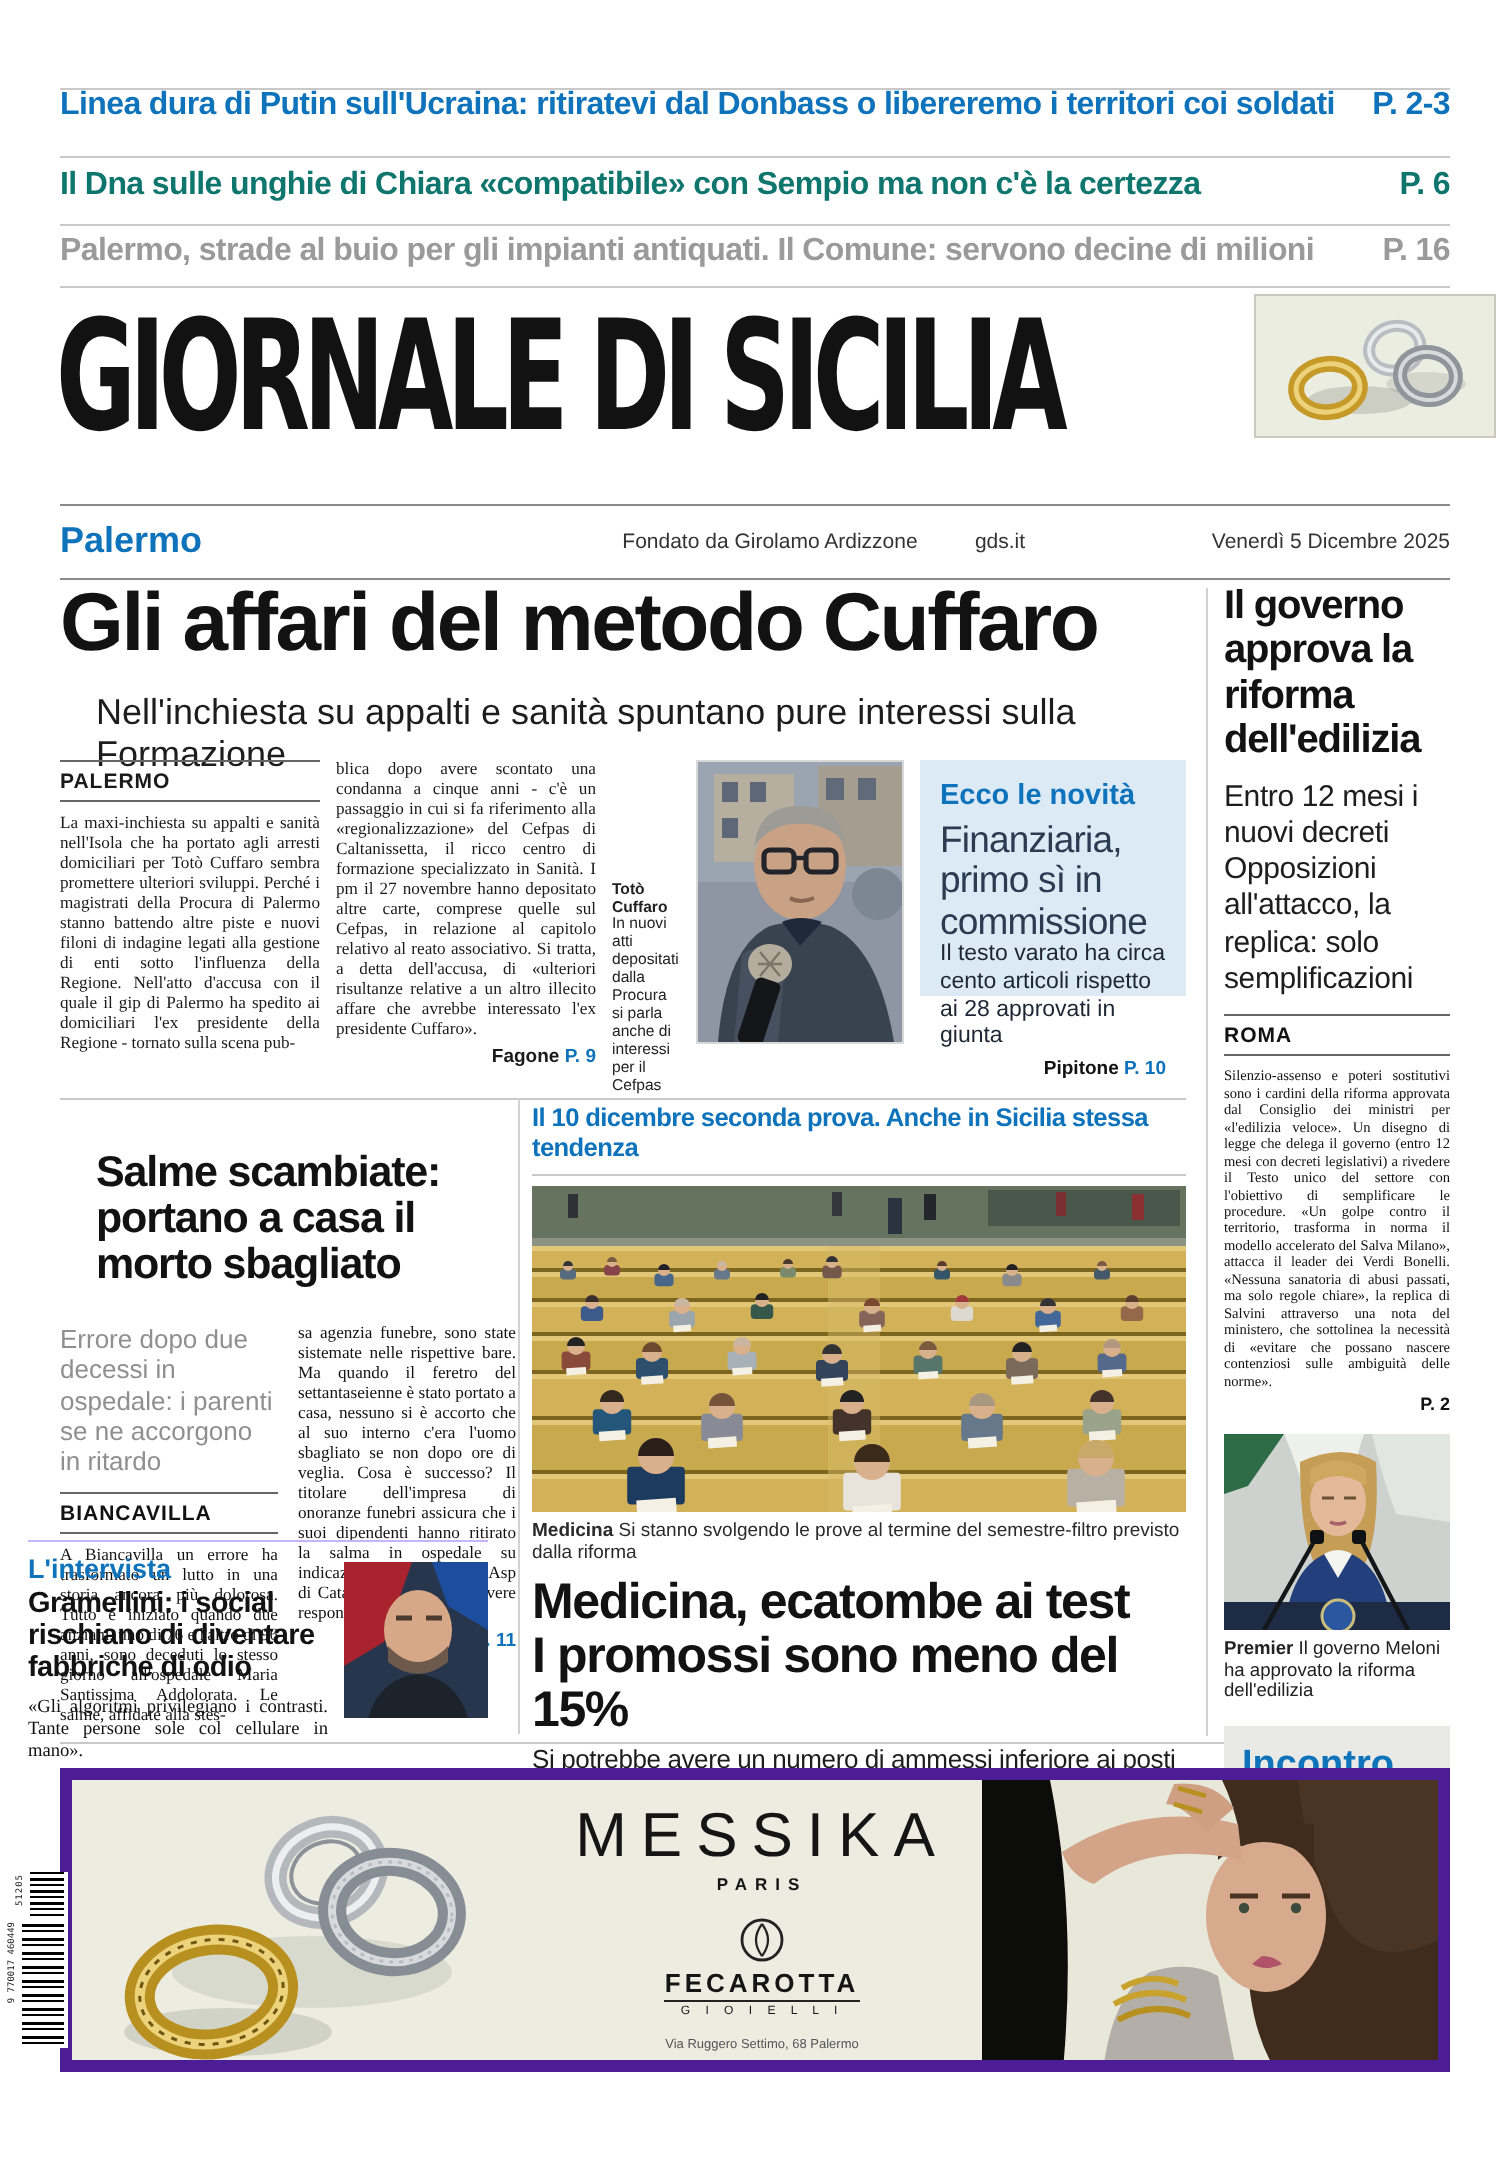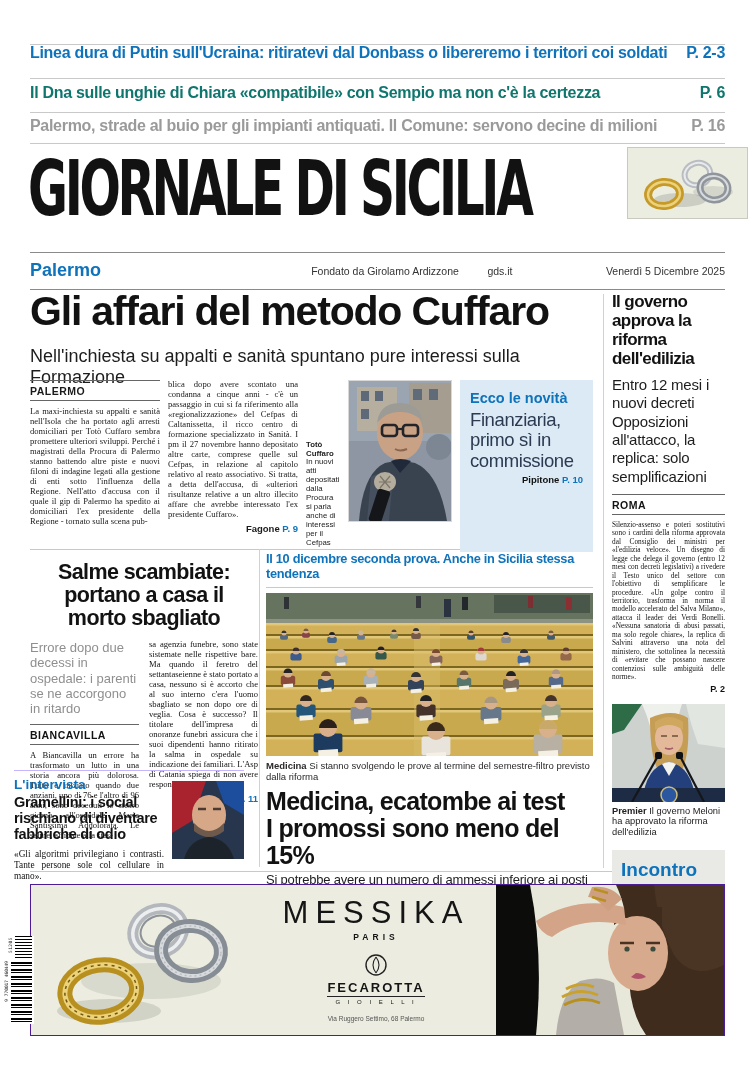--- a/index.html
+++ b/index.html
@@ -26,40 +26,40 @@
   .miniAd { position:absolute; left:627px; top:147px; width:121px; height:72px; background:#ecede1;
             border:1px solid #c9c9bf; box-sizing:border-box; }
 
   .dateline { position:absolute; left:30px; top:252px; width:695px; height:36px;
               border-top:1px solid #8a8a8a; border-bottom:1px solid #8a8a8a; }
   .dateline .city { position:absolute; left:0; top:7px; font-size:18px; font-weight:bold; color:var(--blue); }
   .dateline .mid  { position:absolute; top:12px; font-size:10.5px; color:#333; }
 
   .leadHead { position:absolute; left:30px; top:291px; width:566px; font-size:41px; font-weight:800;
               letter-spacing:-1.2px; line-height:1; }
-  .leadSub  { position:absolute; left:30px; top:346px; width:566px; font-size:18px; color:#1d1d1d; }
+  .leadSub  { position:absolute; left:48px; top:346px; width:566px; font-size:18px; color:#1d1d1d; }
 
   .leadRow { position:absolute; left:30px; top:380px; width:563px; height:170px; display:flex; gap:8px; }
   .leadCol { width:130px; font-size:8.6px; line-height:1.16; color:#1a1a1a; display:flex; flex-direction:column; }
   .kick { font-size:10.5px; font-weight:bold; letter-spacing:0.5px; padding:4px 0 3px;
           border-top:1px solid #666; border-bottom:1px solid #666; margin-bottom:6px; }
   .byline { text-align:right; font-size:9.5px; font-weight:bold; margin-top:3px; }
   .byline .pg { color:var(--blue); }
   .leadCap { width:34px; display:flex; flex-direction:column; justify-content:flex-end;
              font-size:7.8px; line-height:1.15; color:#222; padding-bottom:2px; }
   .leadCap b { display:block; }
   .leadPhoto { width:104px; height:142px; border:1px solid #d8d8d8; box-sizing:border-box; }
-  .leadBox { flex:1; background:#dbeaf5; height:172px; box-sizing:border-box; padding:10px 10px 7px;
+  .leadBox { flex:1; background:#dbeaf5; height:118px; box-sizing:border-box; padding:10px 10px 7px;
              display:flex; flex-direction:column; }
   .leadBox .bk { font-size:14.5px; font-weight:bold; color:var(--blue); }
   .leadBox .bt { font-size:18.5px; line-height:1.1; color:#2c3a52; margin-top:4px; letter-spacing:-0.4px; }
   .leadBox .bb { font-size:11.5px; line-height:1.2; color:#1d2633; margin-top:auto; }
 
   .salme { position:absolute; left:30px; top:557px; width:228px; }
-  .salme h2 { margin:4px; font-size:21.5px; font-weight:800; line-height:1.07; letter-spacing:-0.6px;text-align:center; }
+  .salme h2 { margin:18px; font-size:21.5px; font-weight:800; line-height:1.07; letter-spacing:-0.6px; }
   .salmeCols { display:flex; gap:10px; margin-top:10px; }
   .salmeCols .c { width:109px; font-size:8.6px; line-height:1.16; }
   .salmeSub { font-size:13px; line-height:1.18; color:#8f8f8f; margin-bottom:7px; text-align:left;
               font-family:"Liberation Sans",sans-serif; }
 
   .interv { position:absolute; left:14px; top:770px; width:230px; border-top:1px solid #c4b5fd; padding-top:6px;
             display:flex; gap:8px; }
   .interv .txt { width:150px; }
   .interv .ik { font-size:13.5px; font-weight:bold; color:var(--blue); }
   .interv h3 { margin:2px 0 6px; font-size:14.5px; font-weight:800; line-height:1.12; letter-spacing:-0.3px; }
@@ -69,33 +69,33 @@
   .med { position:absolute; left:266px; top:551px; width:327px; }
   .med .mk { font-size:12.8px; font-weight:bold; color:var(--blue); letter-spacing:-0.3px;
              padding-bottom:6px; border-bottom:1px solid #c9c9c9; }
   .medPhoto { width:327px; height:163px; margin-top:5px; }
   .medCap { font-size:9.5px; color:#2a2a2a; margin-top:4px; }
   .med h2 { margin:6px 0 4px; font-size:25px; font-weight:800; line-height:1.07; letter-spacing:-0.7px; }
   .medSub { font-size:13px; letter-spacing:-0.2px; color:#1d1d1d; }
   .medPg { text-align:right; font-size:10px; font-weight:bold; color:var(--blue); margin-top:2px; }
 
   .right { position:absolute; left:612px; top:292px; width:113px; }
-  .right h2 { margin:0; font-size:17px; font-weight:800; line-height:1.12; letter-spacing:-0.6px; }
+  .right h2 { margin:0; font-size:20px; font-weight:800; line-height:1.12; letter-spacing:-0.6px; }
   .rightSub { font-size:15px; line-height:1.22; letter-spacing:-0.2px; margin-top:8px; color:#1d1d1d; }
   .rightBody { font-size:7.3px; line-height:1.16; margin-top:2px; }
   .rightPg { text-align:right; font-size:9px; font-weight:bold; margin-top:2px; }
   .rightPhoto { width:113px; height:98px; margin-top:10px; }
   .rightCap { font-size:9.3px; line-height:1.15; color:#222; margin-top:4px; }
   .papaBox { background:#e9e9e6; margin-top:12px; padding:9px 9px 7px; box-sizing:border-box; width:113px; }
   .papaBox .pk { font-size:19px; font-weight:bold; color:var(--blue); }
   .papaBox .pt { font-size:15.5px; line-height:1.16; color:#1d1d1d; margin-top:5px; letter-spacing:-0.4px; }
   .papaBox .pp { text-align:right; font-size:9.5px; font-weight:bold; color:#44597a; margin-top:8px; }
 
   .ad { position:absolute; left:30px; top:884px; width:695px; height:152px; background:#ecede0;
-        border:1px solid #4c1d95; box-sizing:border-box; overflow:hidden; }
+        border:6px solid #4c1d95; box-sizing:border-box; overflow:hidden; }
   .adCenter { position:absolute; left:235px; top:10px; width:220px; text-align:center; color:#151515; }
   .adBrand { font-size:31px; letter-spacing:7px; font-weight:500; }
   .adBrandSub { font-size:8.5px; letter-spacing:4px; font-weight:bold; margin-top:1px; }
   .adLogoMark { margin:12px auto 2px; width:22px; height:22px; }
   .adRet { font-size:13px; letter-spacing:2px; font-weight:bold; display:inline-block;
            border-bottom:1px solid #222; padding-bottom:1px; }
   .adRetSub { font-size:6px; letter-spacing:3px; margin-top:2px; }
   .adAddr { font-size:6.5px; color:#555; margin-top:10px; }
 
   .barcode { position:absolute; left:6px; top:936px; width:28px; height:88px; background:#fff; }
@@ -206,20 +206,21 @@
         <path d="M42 80 L51 92 L62 80 Q51 76 42 80 Z" fill="#20293a"></path>
         <path d="M22 96 Q36 88 44 96 L40 140 L18 140 Z" fill="#46505e"></path>
         <ellipse cx="36" cy="101" rx="11" ry="10" fill="#b4ad9e"></ellipse>
         <path d="M31 95 L41 107 M41 95 L31 107 M30 101 L42 101" stroke="#7c7668" stroke-width="1.2"></path>
         <rect x="24" y="108" width="13" height="34" rx="3" transform="rotate(18 30 125)" fill="#15161a"></rect>
       </svg>
     </div>
     <div class="leadBox">
       <div class="bk">Ecco le novità</div>
       <div class="bt">Finanziaria, primo sì in commissione</div>
+      <div class="bb">Il testo varato ha circa cento articoli rispetto ai 28 approvati in giunta</div>
       <div class="byline">
         <span>Pipitone</span>
         <span class="pg">P. 10</span>
       </div>
     </div>
   </div>
 
   <div class="salme">
     <h2>Salme scambiate: portano a casa il morto sbagliato</h2>
     <div class="salmeCols">

